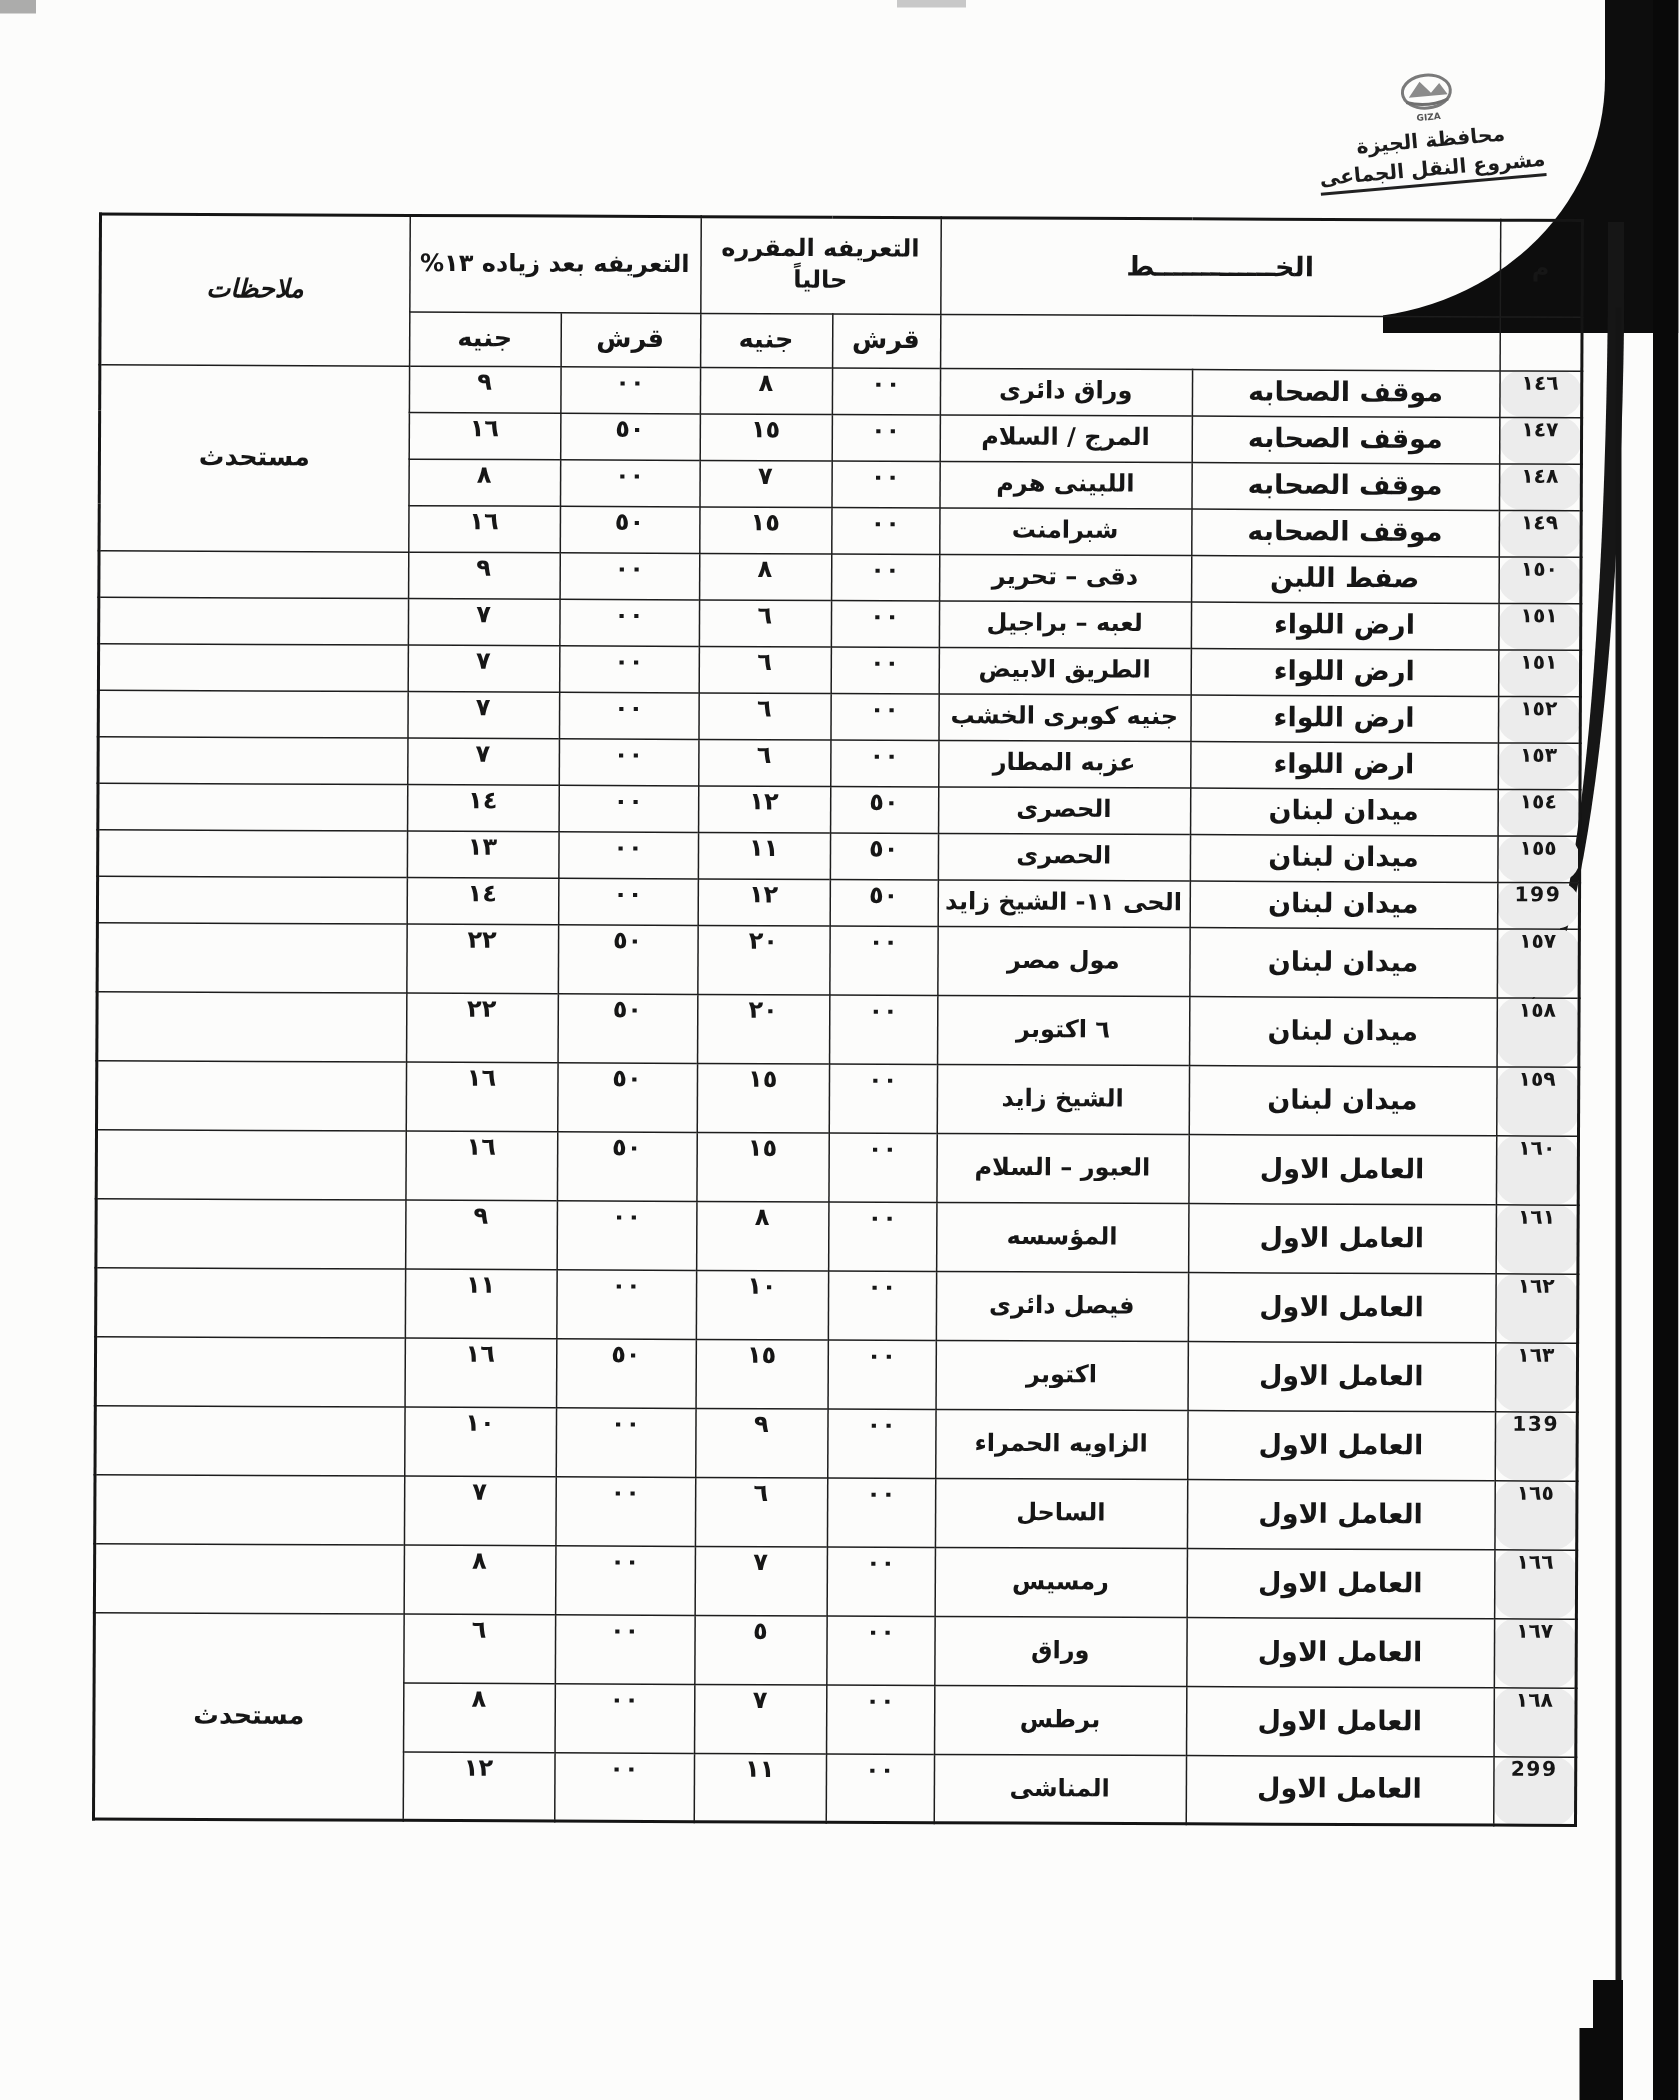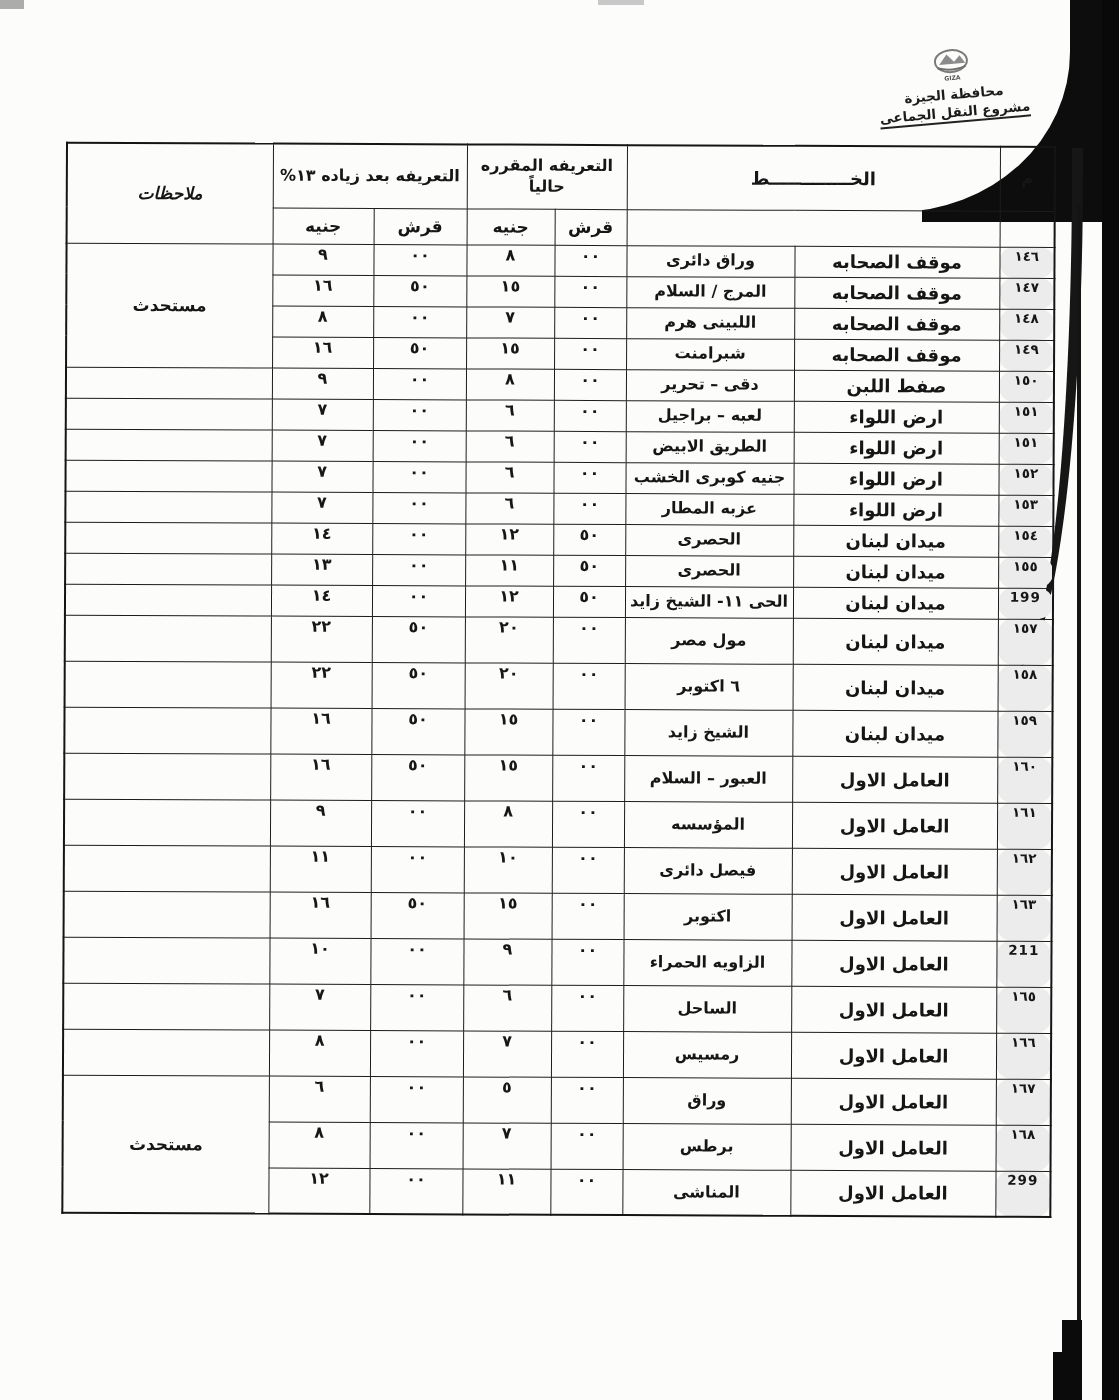--- a/index.html
+++ b/index.html
@@ -293,21 +293,21 @@
           <td class="num-cell">١٦٣</td>
           <td class="terminal-cell">العامل الاول</td>
           <td class="destination-cell">اكتوبر</td>
           <td class="fare-cell">٠٠</td>
           <td class="fare-cell">١٥</td>
           <td class="fare-cell">٥٠</td>
           <td class="fare-cell">١٦</td>
           <td class="notes-cell"></td>
         </tr>
         <tr class="tall">
-          <td class="num-cell">211</td>
+          <td class="num-cell">139</td>
           <td class="terminal-cell">العامل الاول</td>
           <td class="destination-cell">الزاويه الحمراء</td>
           <td class="fare-cell">٠٠</td>
           <td class="fare-cell">٩</td>
           <td class="fare-cell">٠٠</td>
           <td class="fare-cell">١٠</td>
           <td class="notes-cell"></td>
         </tr>
         <tr class="tall">
           <td class="num-cell">١٦٥</td>

